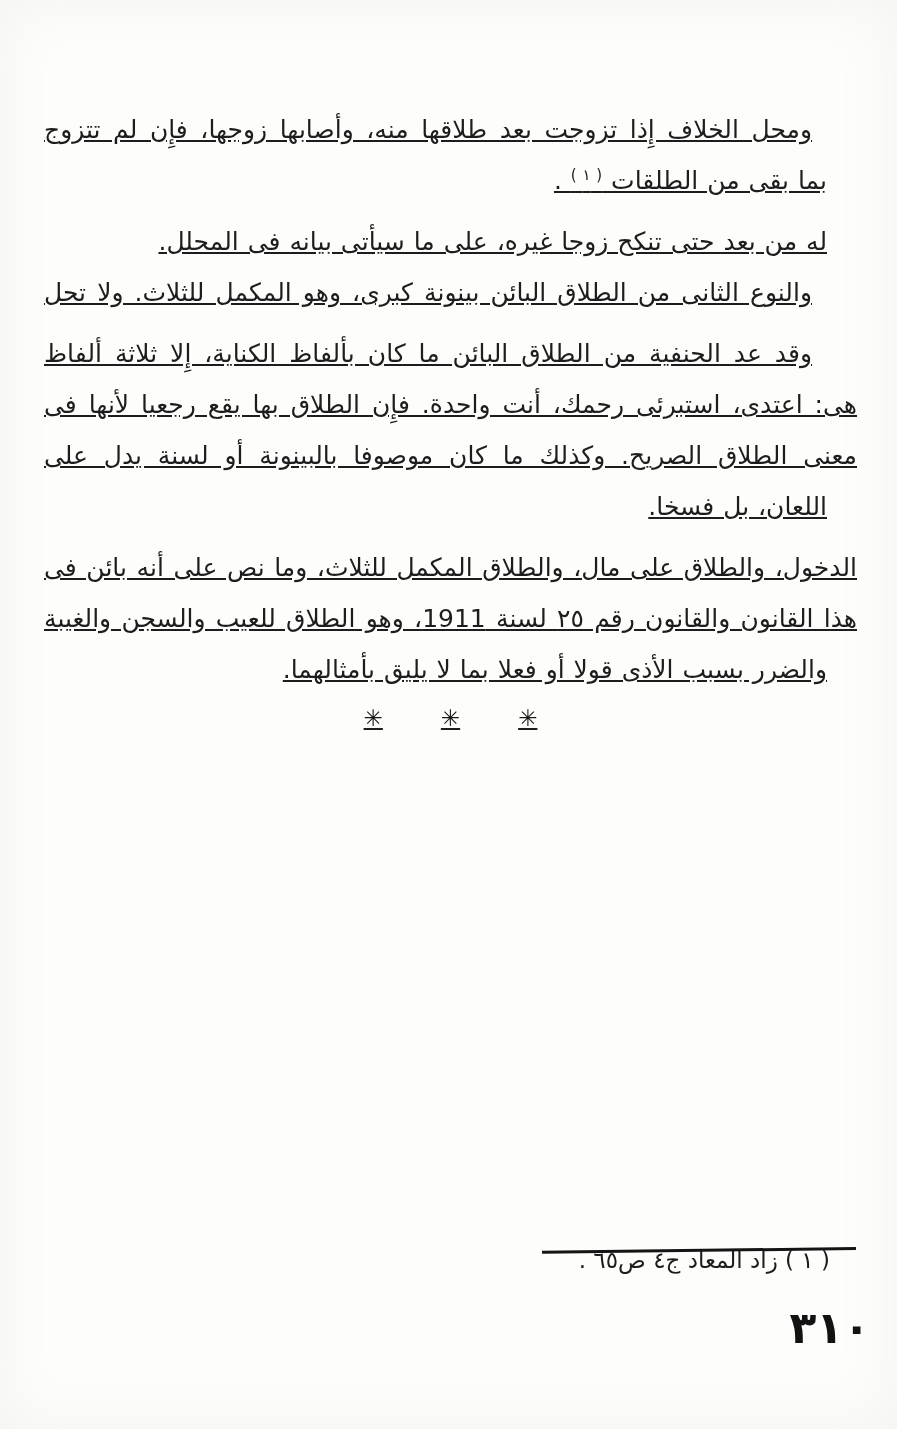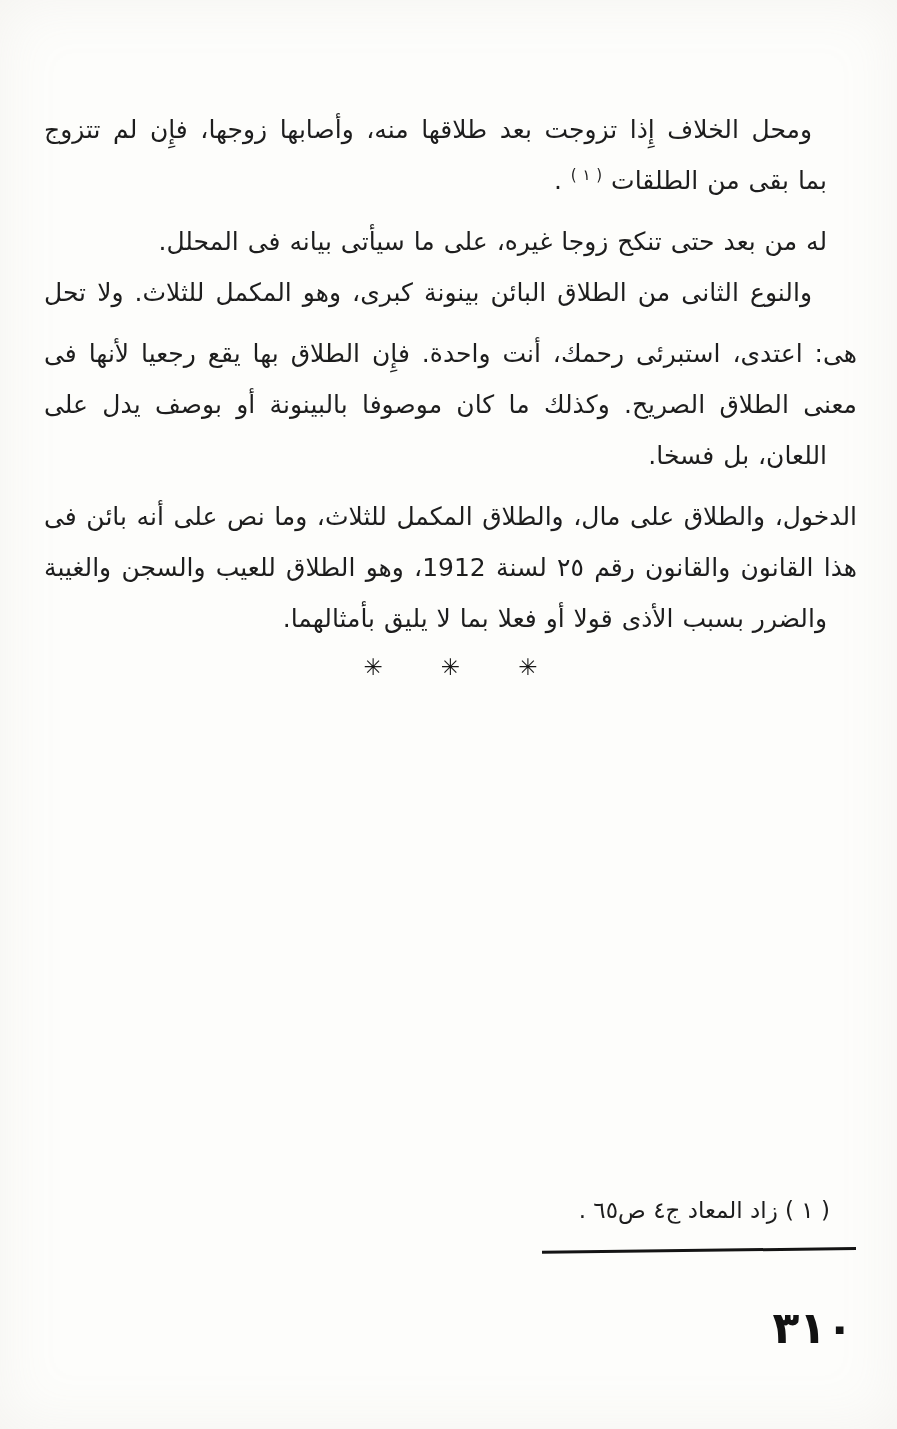--- a/index.html
+++ b/index.html
@@ -24,20 +24,21 @@
     position: absolute;
     inset: 0;
     pointer-events: none;
     box-shadow: inset 0 0 60px rgba(180,175,165,0.12);
   }
   .text-block {
     position: absolute;
     top: 104px;
     right: 40px;
     left: 44px;
+    text-decoration: underline;
   }
   .para {
     margin: 0 0 10px 0;
     padding: 0;
   }
   .line {
     display: block;
     font-size: 25px;
     line-height: 51px;
     letter-spacing: 0;
@@ -73,31 +74,31 @@
     top: 1247px;
     right: 41px;
     width: 314px;
     height: 3px;
     background: #141414;
     transform: rotate(-0.7deg);
     transform-origin: right center;
   }
   .footnote {
     position: absolute;
-    top: 1193px;
+    top: 1243px;
     right: 67px;
     font-size: 23px;
     line-height: 34px;
     direction: rtl;
     color: #1d1d1d;
   }
   .page-number {
     position: absolute;
     top: 1302px;
-    right: 44px;
+    right: 27px;
     font-size: 44px;
     font-weight: 700;
     letter-spacing: 2px;
     color: #121212;
   }
 </style>
 </head>
 <body>
 
 <div class="page">
@@ -108,28 +109,29 @@
       <span class="line first">ومحل الخلاف إِذا تزوجت بعد طلاقها منه، وأصابها زوجها، فإِن لم تتزوج</span>
       <span class="line last"><span>بما بقى من الطلقات </span><sup class="fnref">( ١ )</sup><span> .</span></span>
     </p>
 
     <p class="para">
       <span class="line last">له من بعد حتى تنكح زوجا غيره، على ما سيأتى بيانه فى المحلل.</span>
       <span class="line first">والنوع الثانى من الطلاق البائن بينونة كبرى، وهو المكمل للثلاث. ولا تحل</span>
     </p>
 
     <p class="para">
+      <span class="line first">وقد عد الحنفية من الطلاق البائن ما كان بألفاظ الكناية، إِلا ثلاثة ألفاظ</span>
       <span class="line">هى: اعتدى، استبرئى رحمك، أنت واحدة. فإِن الطلاق بها يقع رجعيا لأنها فى</span>
-      <span class="line">معنى الطلاق الصريح. وكذلك ما كان موصوفا بالبينونة أو بوصف يدل على</span>
+      <span class="line">معنى الطلاق الصريح. وكذلك ما كان موصوفا بالبينونة أو لسنة يدل على</span>
       <span class="line last">اللعان، بل فسخا.</span>
     </p>
 
     <p class="para">
       <span class="line">الدخول، والطلاق على مال، والطلاق المكمل للثلاث، وما نص على أنه بائن فى</span>
-      <span class="line">هذا القانون والقانون رقم ٢٥ لسنة 1912، وهو الطلاق للعيب والسجن والغيبة</span>
+      <span class="line">هذا القانون والقانون رقم ٢٥ لسنة 1911، وهو الطلاق للعيب والسجن والغيبة</span>
       <span class="line last">والضرر بسبب الأذى قولا أو فعلا بما لا يليق بأمثالهما.</span>
     </p>
 
     <div class="ornaments">
       <span>✳</span>
       <span>✳</span>
       <span>✳</span>
     </div>
 
   </main>

